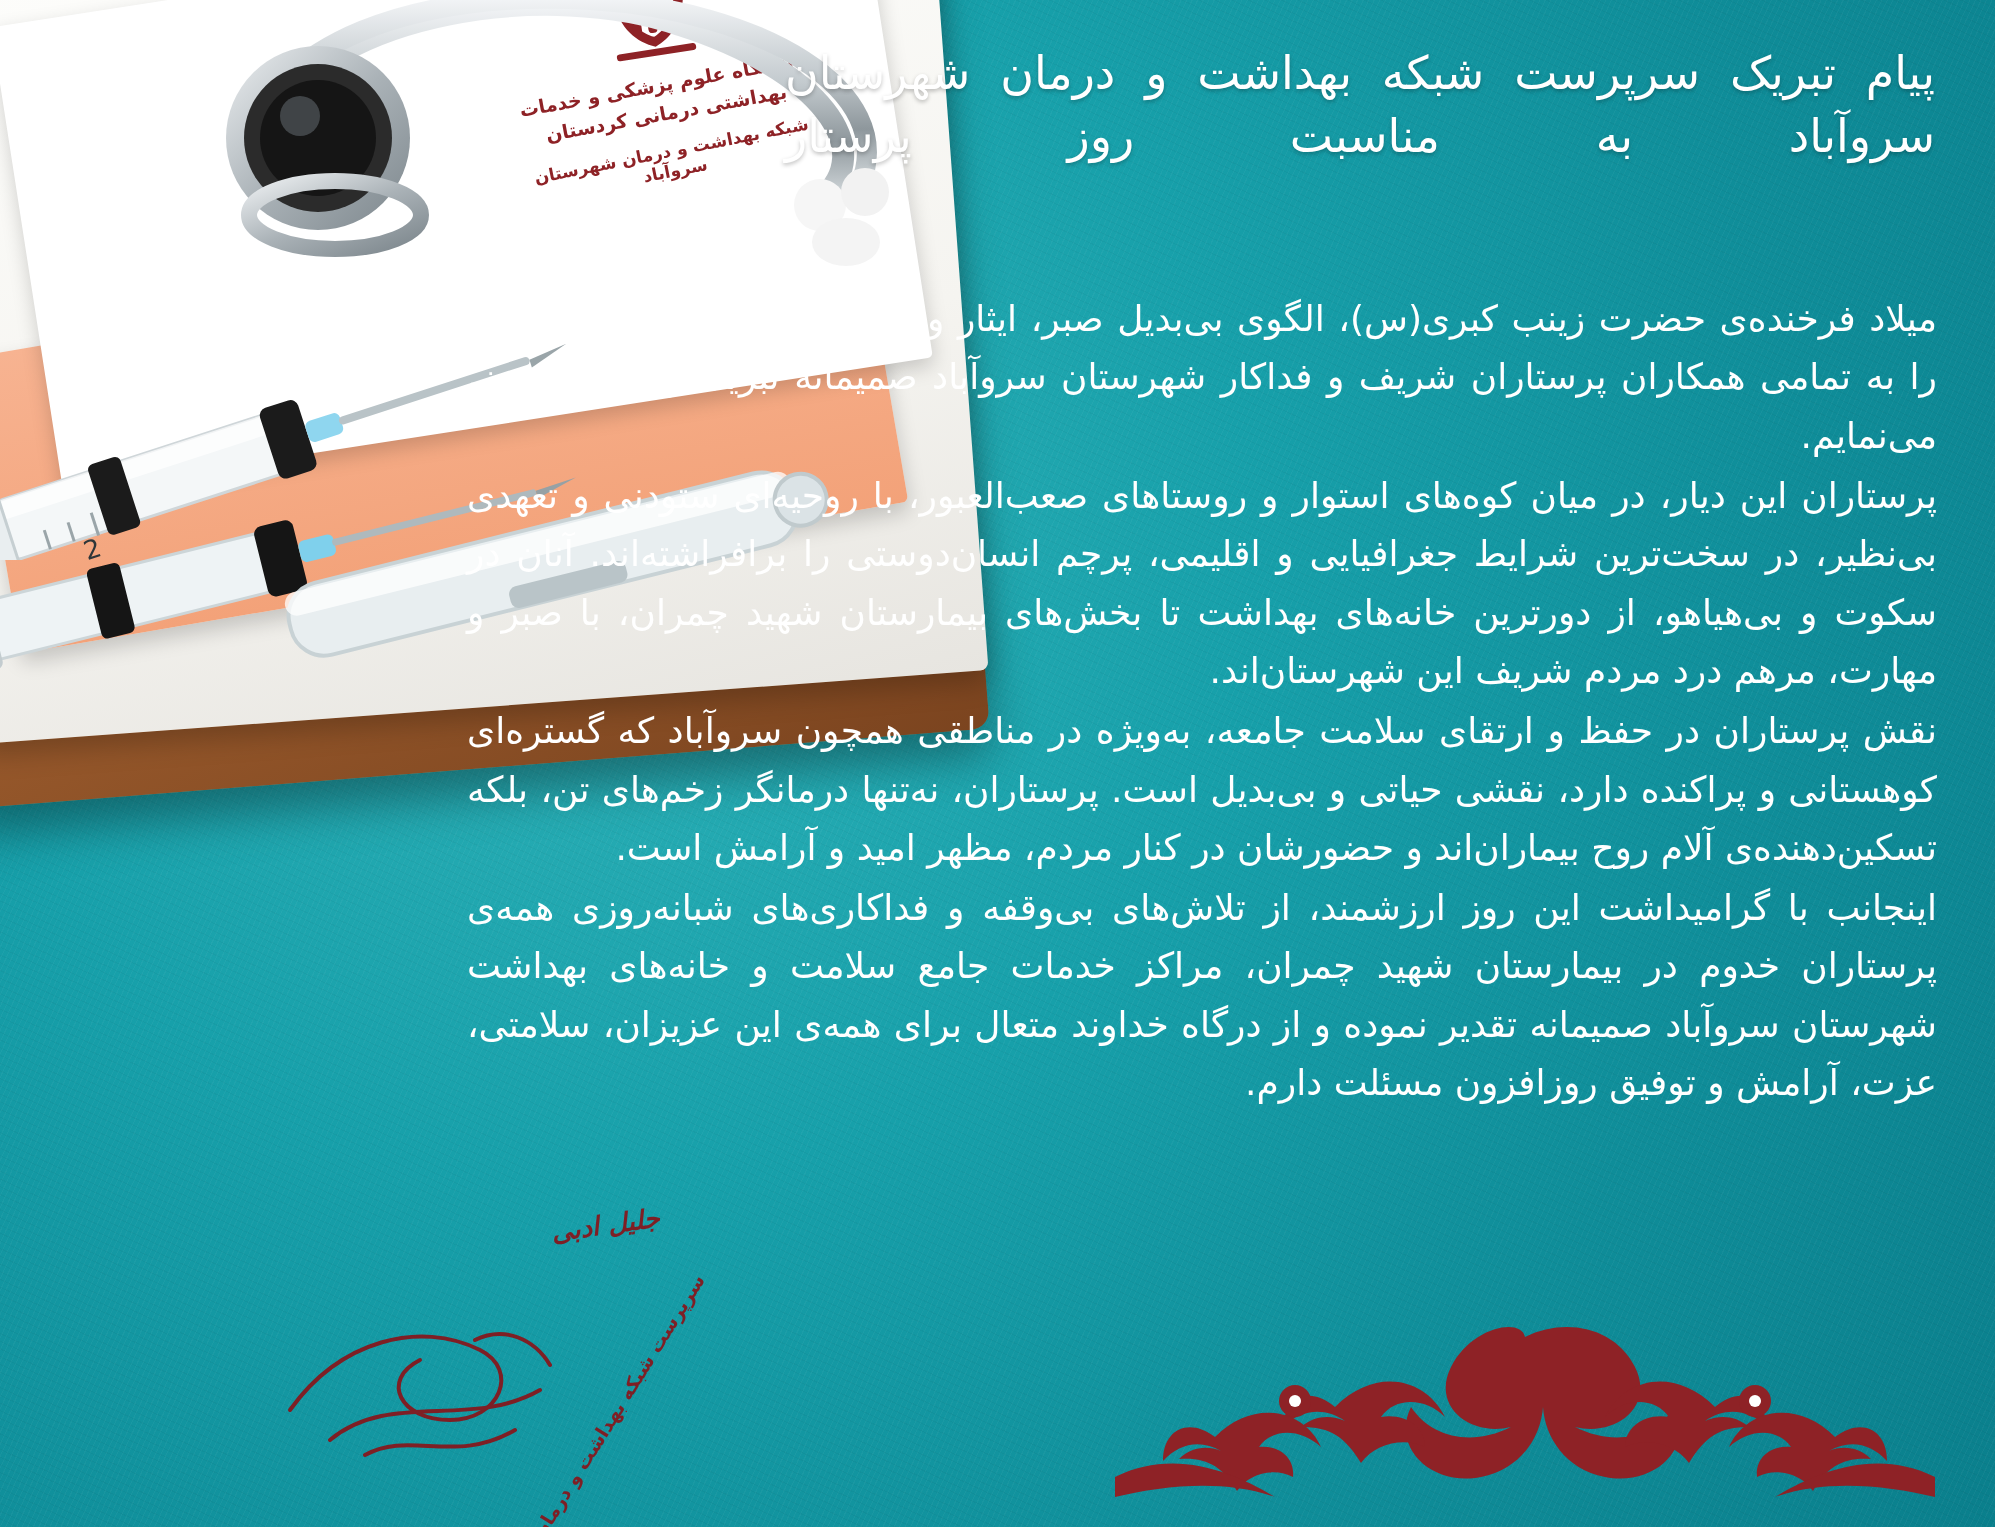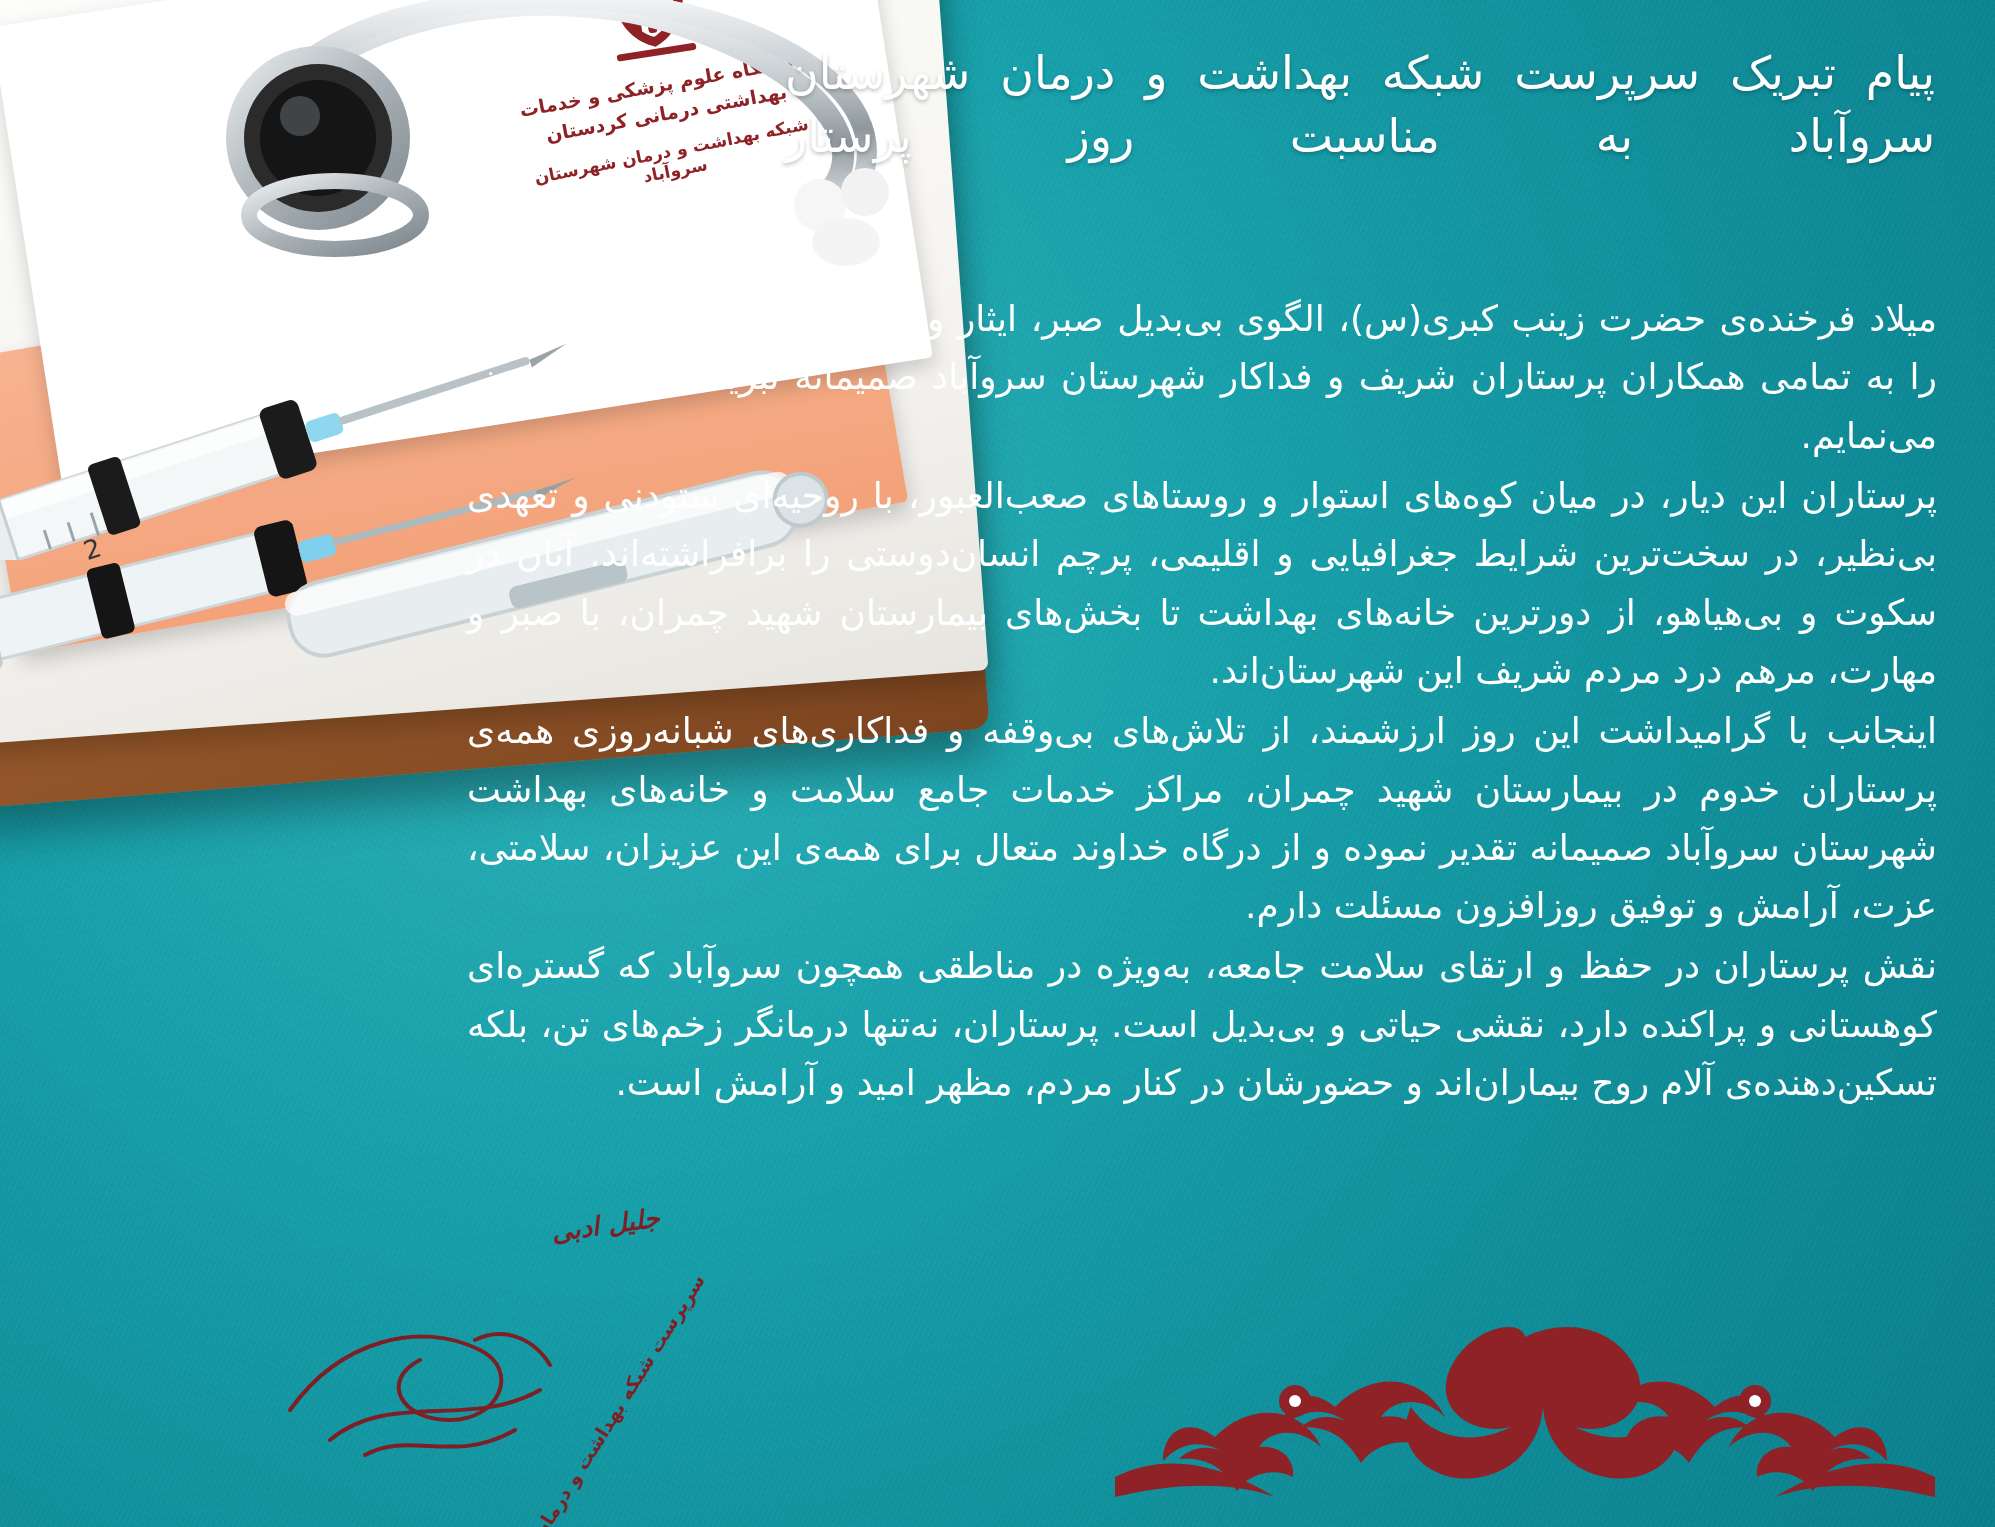--- a/index.html
+++ b/index.html
@@ -328,22 +328,22 @@
         </g>
       </svg>
     </div>
   </div>
 
   <div class="headline">پیام تبریک سرپرست شبکه بهداشت و درمان شهرستان سروآباد به مناسبت روز پرستار</div>
 
   <div class="bodytext">
     <p>میلاد فرخنده‌ی حضرت زینب کبری(س)، الگوی بی‌بدیل صبر، ایثار و خدمت خالصانه، و روز پرستار را به تمامی همکاران پرستاران شریف و فداکار شهرستان سروآباد صمیمانه تبریک و تهنیت عرض می‌نمایم.</p>
     <p>پرستاران این دیار، در میان کوه‌های استوار و روستاهای صعب‌العبور، با روحیه‌ای ستودنی و تعهدی بی‌نظیر، در سخت‌ترین شرایط جغرافیایی و اقلیمی، پرچم انسان‌دوستی را برافراشته‌اند. آنان در سکوت و بی‌هیاهو، از دورترین خانه‌های بهداشت تا بخش‌های بیمارستان شهید چمران، با صبر و مهارت، مرهم درد مردم شریف این شهرستان‌اند.</p>
+    <p>نقش پرستاران در حفظ و ارتقای سلامت جامعه، به‌ویژه در مناطقی همچون سروآباد که گستره‌ای کوهستانی و پراکنده دارد، نقشی حیاتی و بی‌بدیل است. پرستاران، نه‌تنها درمانگر زخم‌های تن، بلکه تسکین‌دهنده‌ی آلام روح بیماران‌اند و حضورشان در کنار مردم، مظهر امید و آرامش است.</p>
     <p>اینجانب با گرامیداشت این روز ارزشمند، از تلاش‌های بی‌وقفه و فداکاری‌های شبانه‌روزی همه‌ی پرستاران خدوم در بیمارستان شهید چمران، مراکز خدمات جامع سلامت و خانه‌های بهداشت شهرستان سروآباد صمیمانه تقدیر نموده و از درگاه خداوند متعال برای همه‌ی این عزیزان، سلامتی، عزت، آرامش و توفیق روزافزون مسئلت دارم.</p>
-    <p>نقش پرستاران در حفظ و ارتقای سلامت جامعه، به‌ویژه در مناطقی همچون سروآباد که گستره‌ای کوهستانی و پراکنده دارد، نقشی حیاتی و بی‌بدیل است. پرستاران، نه‌تنها درمانگر زخم‌های تن، بلکه تسکین‌دهنده‌ی آلام روح بیماران‌اند و حضورشان در کنار مردم، مظهر امید و آرامش است.</p>
   </div>
 
   <div class="signature">
     <div class="sig-name">جلیل ادبی</div>
     <div class="sig-title">سرپرست شبکه بهداشت و درمان شهرستان سروآباد</div>
     <div class="sig-scribble">
       <svg viewBox="0 0 330 200" width="330" height="200" aria-hidden="true">
         <g fill="none" stroke="#7e1f25" stroke-width="4" stroke-linecap="round">
           <path d="M20 130 C 70 60, 150 40, 210 70 C 250 90, 230 140, 180 140 C 130 140, 110 100, 150 80"></path>
           <path d="M60 160 C 120 110, 200 150, 270 110"></path>

